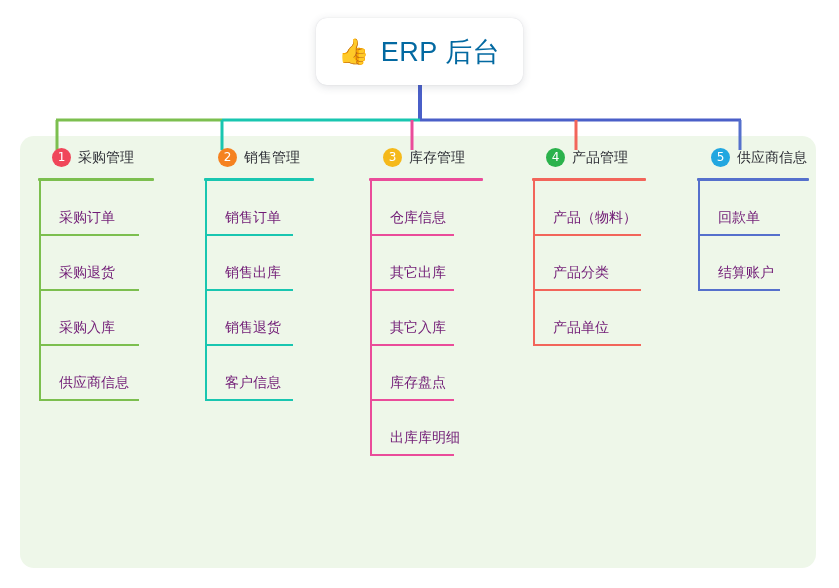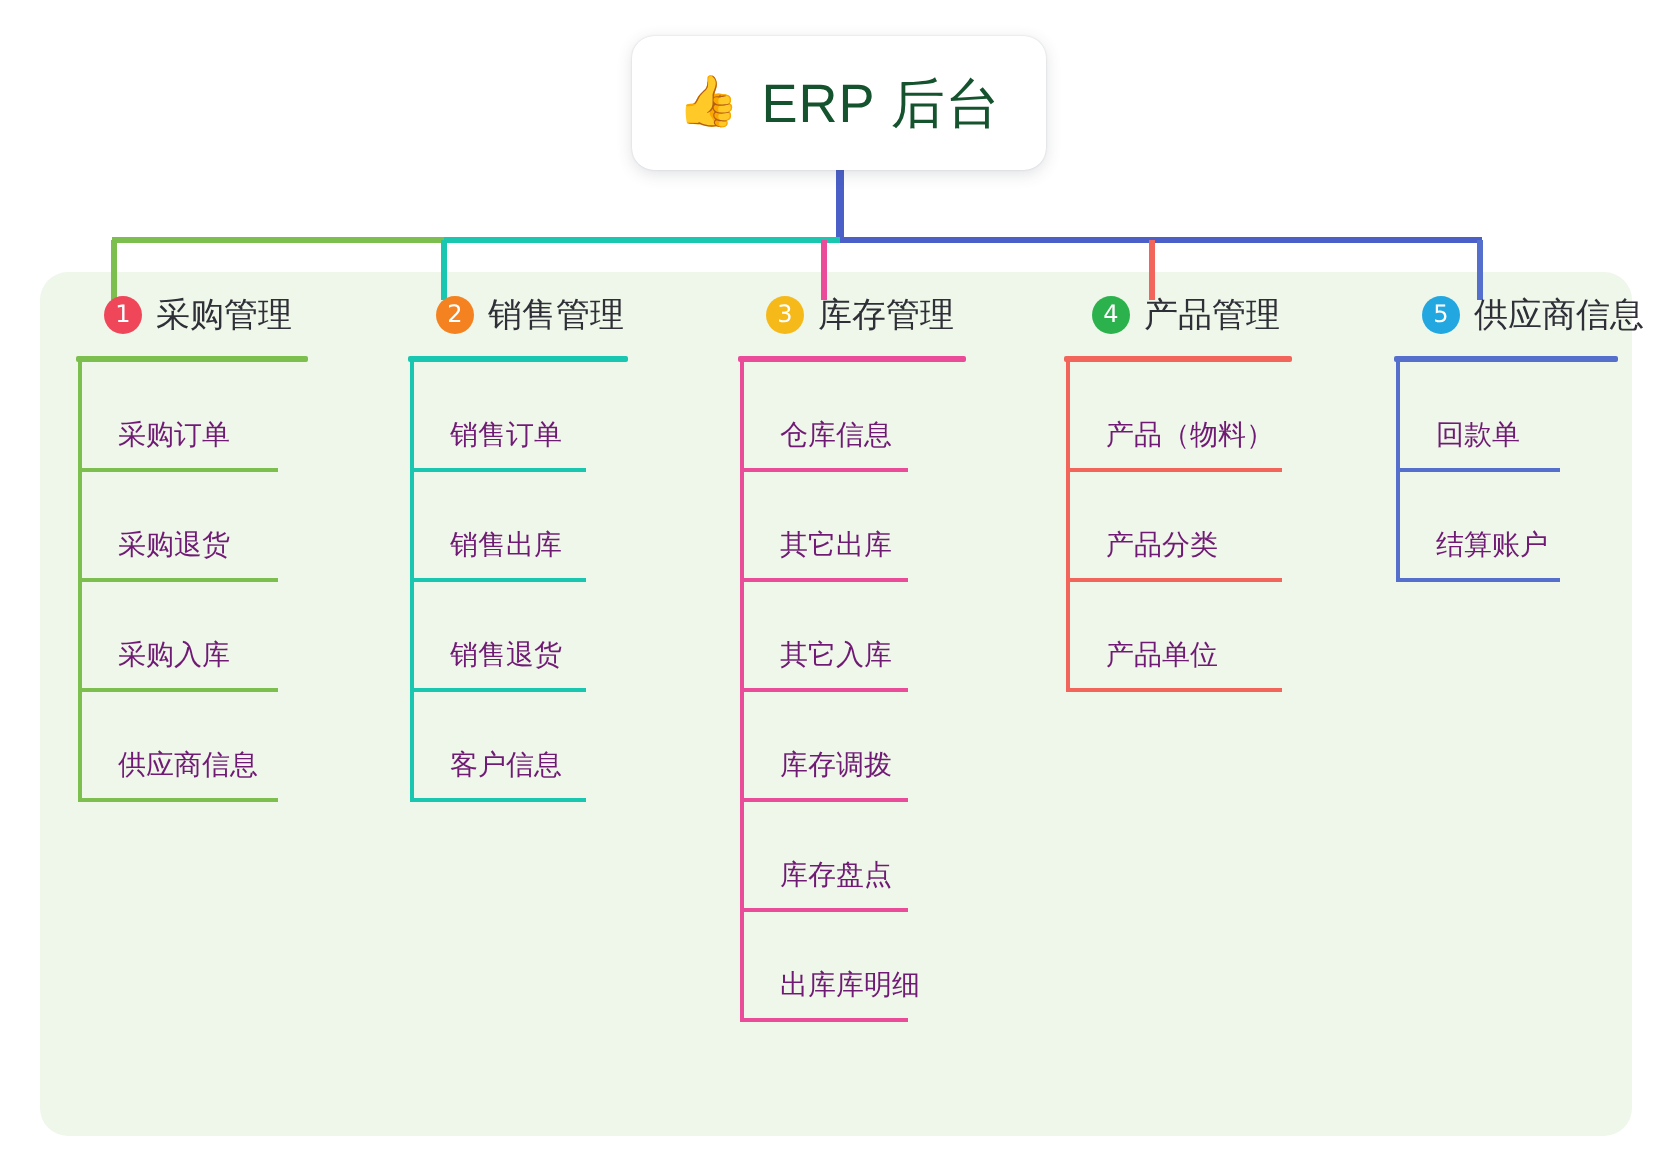--- a/index.html
+++ b/index.html
@@ -46,21 +46,21 @@
     justify-content: center;
     gap: 11px;
   }
   .root-emoji {
     font-size: 25px;
     line-height: 1;
     display: block;
   }
   .root-label {
     font-size: 27px;
-    color: #14532d;
+    color: #0369a1;
     letter-spacing: 0.5px;
     white-space: nowrap;
   }
 
   
   #wires {
     position: absolute;
     left: 0;
     top: 0;
     width: 839px;
@@ -85,21 +85,21 @@
     height: 19px;
     border-radius: 50%;
     color: #ffffff;
     font-size: 12px;
     line-height: 19px;
     text-align: center;
     flex: 0 0 auto;
     font-family: "DejaVu Sans", sans-serif;
   }
   .col-title {
-    font-size: 17px;
+    font-size: 14px;
     color: #2f3037;
     white-space: nowrap;
   }
   .col-rule {
     height: 3px;
     margin-top: 9px;
     border-radius: 1px;
   }
 
   
@@ -233,25 +233,20 @@
             <div class="leaf-label">其它出库</div>
             <div class="leaf-rule" style="background: rgb(234, 76, 154); width: 84px;"></div>
           </div>
           <div class="leaf">
             <div class="leaf-stem" style="background: rgb(234, 76, 154);"></div>
             <div class="leaf-label">其它入库</div>
             <div class="leaf-rule" style="background: rgb(234, 76, 154); width: 84px;"></div>
           </div>
           <div class="leaf">
             <div class="leaf-stem" style="background: rgb(234, 76, 154);"></div>
-            <div class="leaf-label">库存调拨</div>
-            <div class="leaf-rule" style="background: rgb(234, 76, 154); width: 84px;"></div>
-          </div>
-          <div class="leaf">
-            <div class="leaf-stem" style="background: rgb(234, 76, 154);"></div>
             <div class="leaf-label">库存盘点</div>
             <div class="leaf-rule" style="background: rgb(234, 76, 154); width: 84px;"></div>
           </div>
           <div class="leaf">
             <div class="leaf-stem" style="background: rgb(234, 76, 154);"></div>
             <div class="leaf-label">出库库明细</div>
             <div class="leaf-rule" style="background: rgb(234, 76, 154); width: 84px;"></div>
           </div>
         </div>
       </div>

